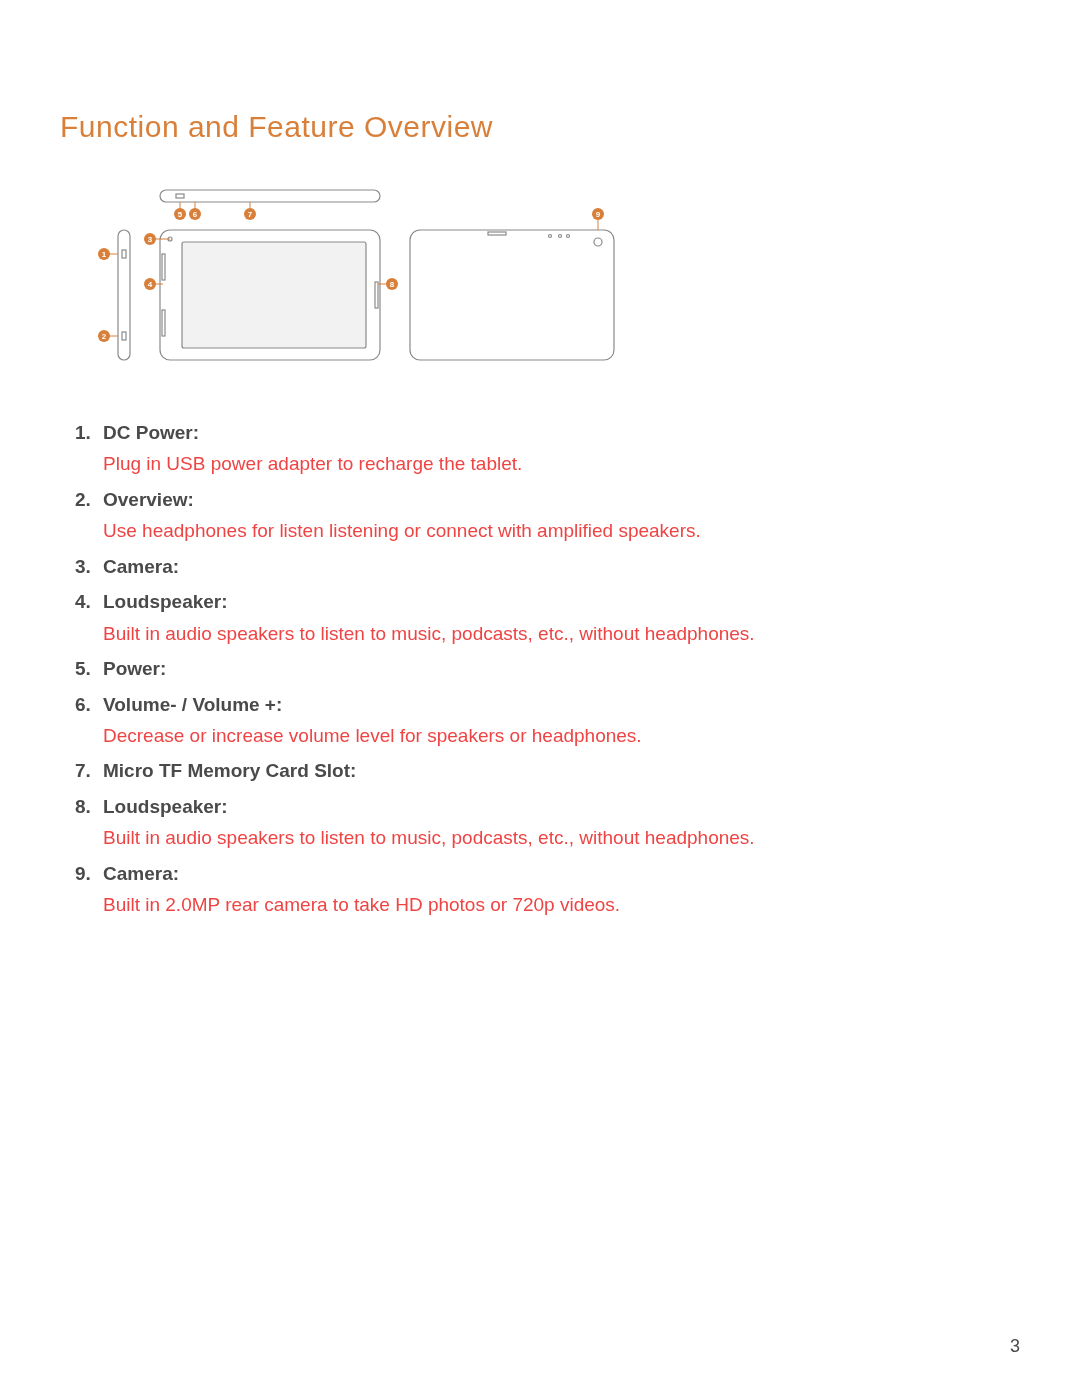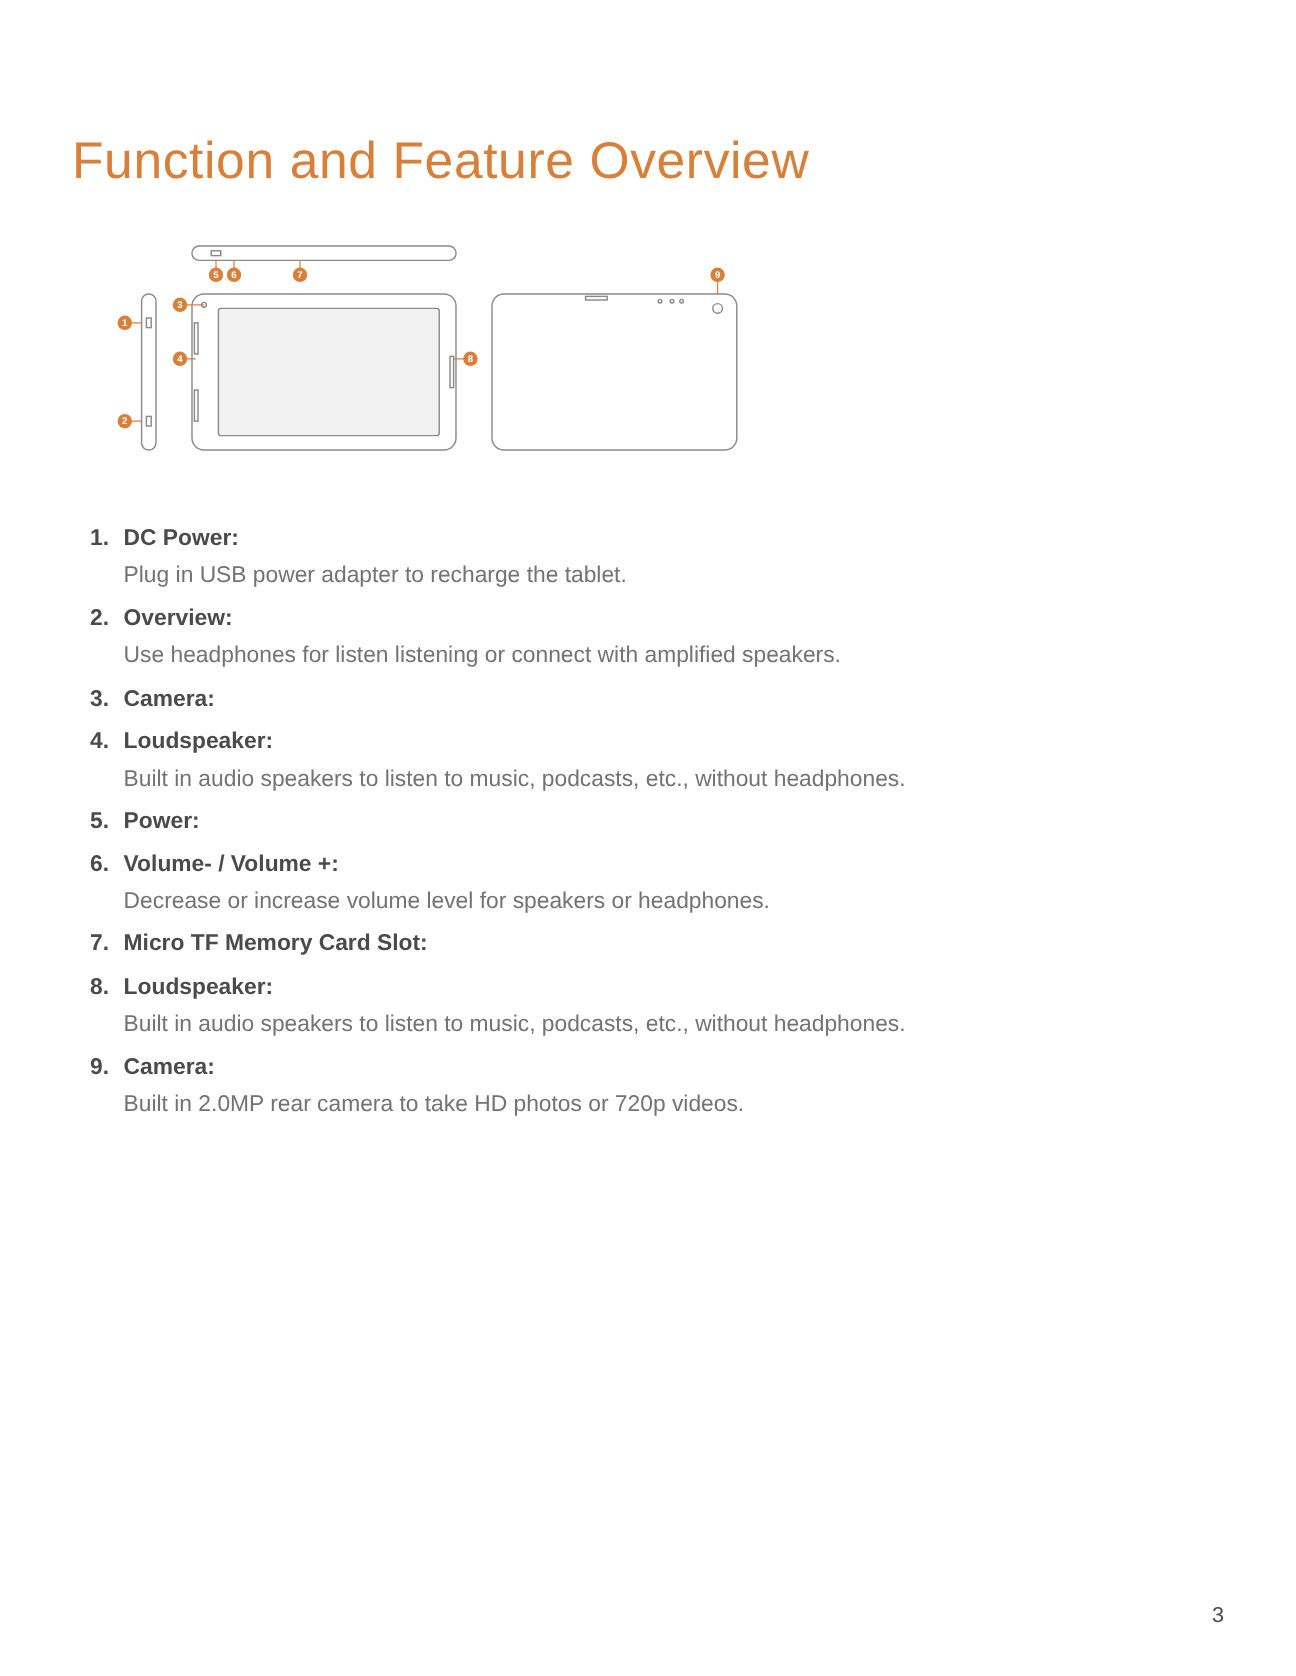--- a/index.html
+++ b/index.html
@@ -7,21 +7,21 @@
       font-family: "Gotham", "Helvetica Neue", Arial, sans-serif;
       background: #ffffff;
       color: #4a4a4a;
       width: 1080px;
       height: 1397px;
       padding: 110px 60px 40px 60px;
       position: relative;
     }
     .title {
       color: #d87f3a;
-      font-size: 43px;
+      font-size: 30px;
       font-weight: 400;
       margin-bottom: 40px;
       letter-spacing: 0.5px;
     }
     .diagram-wrap {
       margin-left: 30px;
       margin-bottom: 30px;
     }
     .feature-list {
       list-style: none;
@@ -41,21 +41,21 @@
       margin-bottom: 2px;
     }
     .feature-num {
       min-width: 28px;
       font-weight: 700;
     }
     .feature-body {
       padding-left: 28px;
       font-size: 19px;
       font-weight: 400;
-      color: #737373;
+      color: #ef4444;
     }
     .page-num {
       position: absolute;
       right: 60px;
       bottom: 40px;
       font-size: 18px;
       color: #4a4a4a;
     }
     
     .dg-line { stroke: #8a8a8a; stroke-width: 1.2; fill: none; }

